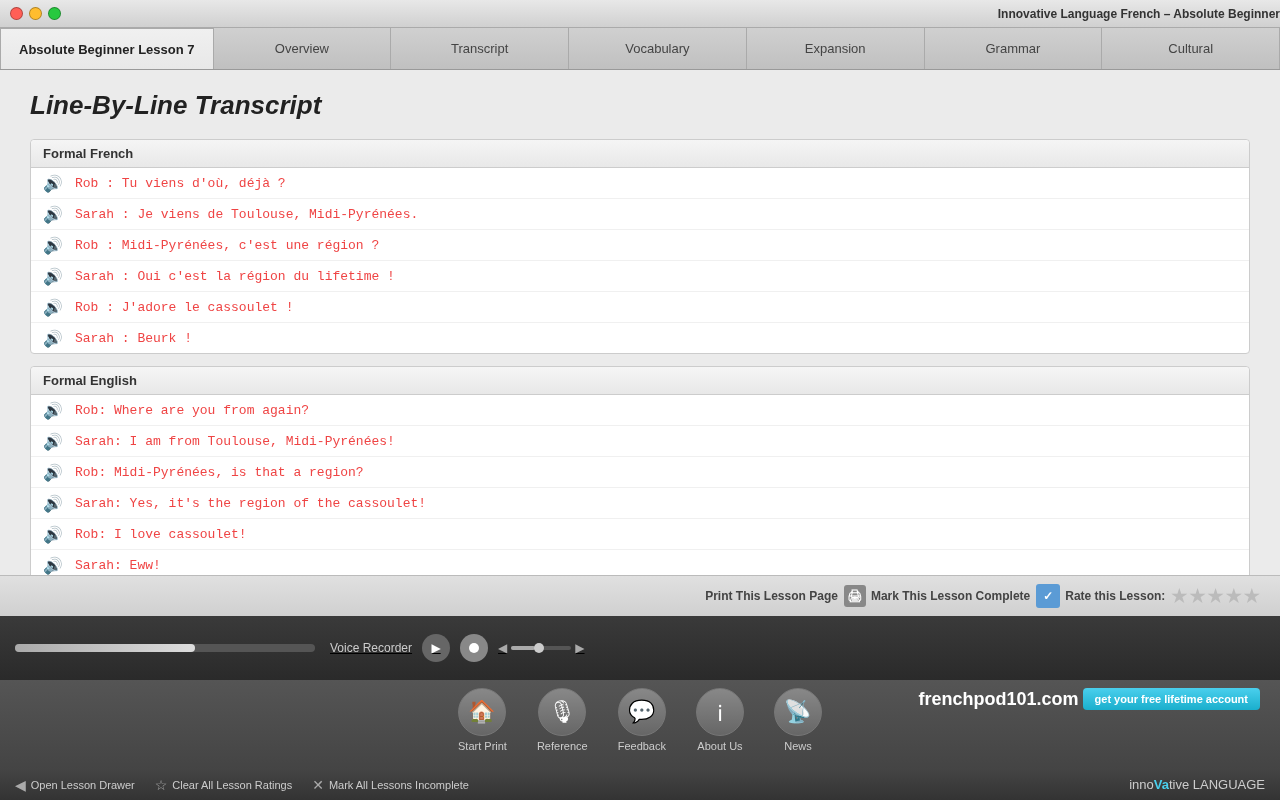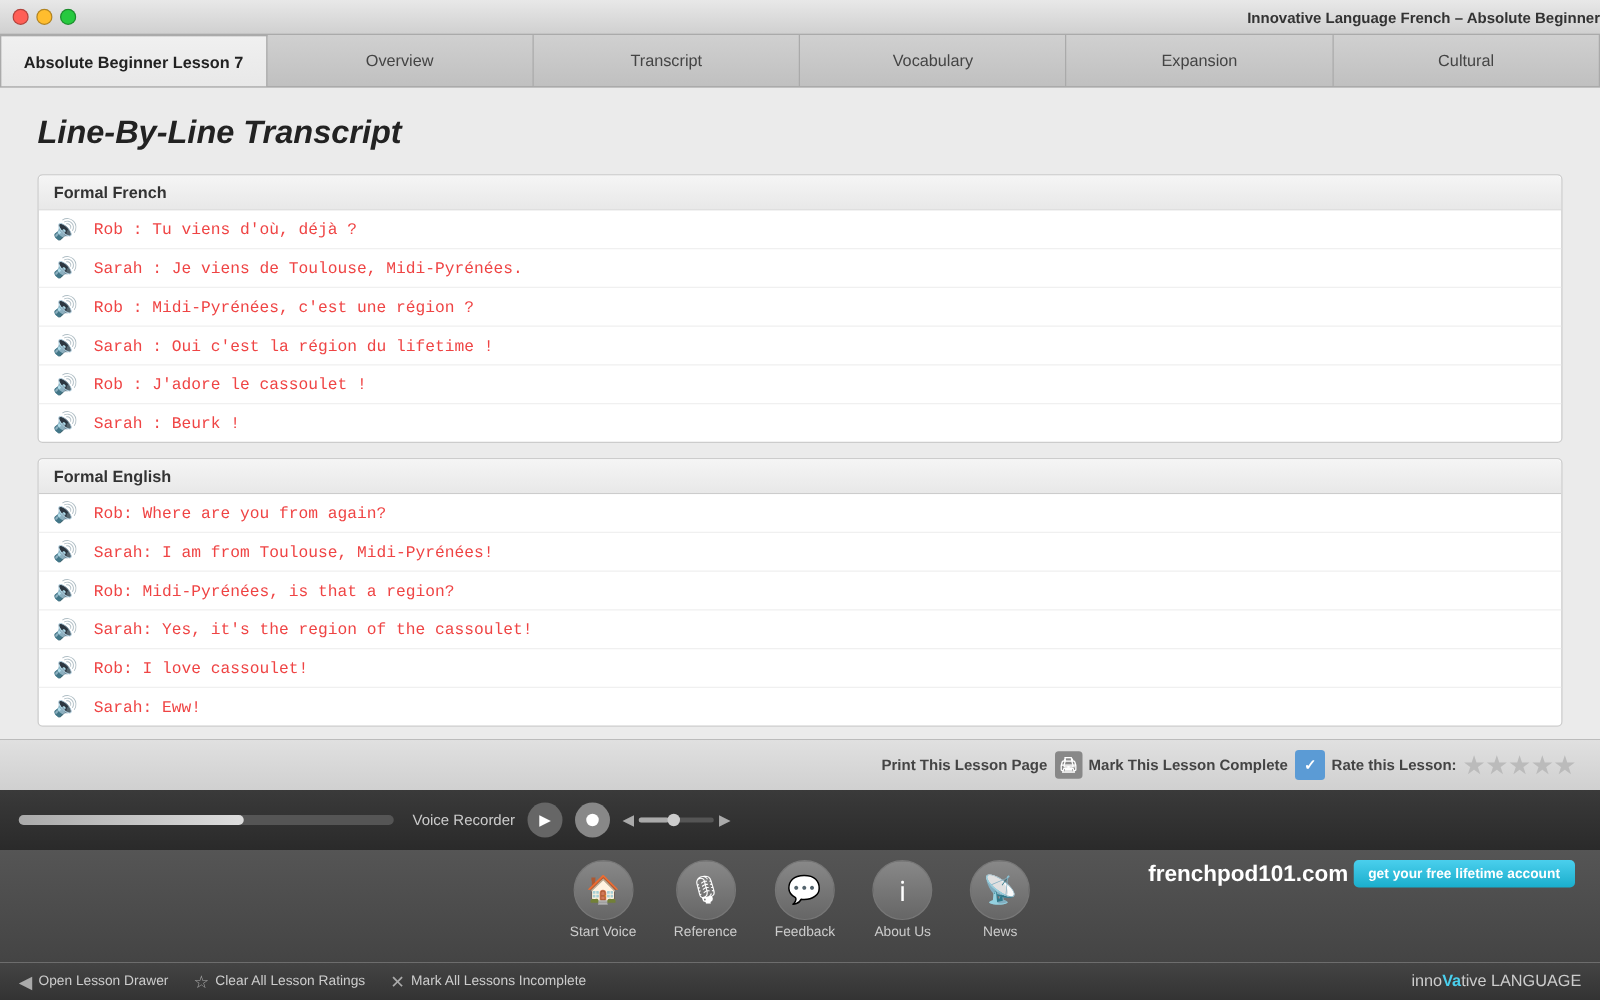--- a/index.html
+++ b/index.html
@@ -188,25 +188,26 @@
       gap: 2px;
     }
     .star {
       font-size: 18px;
       color: #bbb;
     }
 
     
     #audiobar {
       background: linear-gradient(to bottom, #3a3a3a, #2a2a2a);
-      height: 48px;
+      height: 64px;
       display: flex;
       align-items: center;
       padding: 0 15px;
       gap: 10px;
+      text-decoration: underline;
     }
     #progress-bar-container {
       flex: 0 0 300px;
       height: 8px;
       background: #555;
       border-radius: 4px;
       position: relative;
       cursor: pointer;
     }
     #progress-fill {
@@ -391,20 +392,21 @@
 </div>
 
 <div id="window">
 
   <div id="tabbar">
     <div class="tab-active">Absolute Beginner Lesson 7</div>
     <div class="tab">Overview</div>
     <div class="tab">Transcript</div>
     <div class="tab">Vocabulary</div>
     <div class="tab">Expansion</div>
+    <div class="tab">Grammar</div>
     <div class="tab">Cultural</div>
   </div>
 
   <div id="content">
     <div id="page-title-text">Line-By-Line Transcript</div>
 
     <div class="transcript-section">
       <div class="section-header">Formal French</div>
       <div class="transcript-line">
         <div class="speaker-icon">🔊</div>
@@ -498,21 +500,21 @@
         <div class="vol-thumb"></div>
       </div>
       <span>▶</span>
     </div>
   </div>
 
   <div id="bottomnav">
     <div class="nav-icons">
       <div class="nav-item">
         <div class="nav-icon-circle">🏠</div>
-        <span class="nav-icon-label">Start Voice</span>
+        <span class="nav-icon-label">Start Print</span>
       </div>
       <div class="nav-item">
         <div class="nav-icon-circle">🎙</div>
         <span class="nav-icon-label">Reference</span>
       </div>
       <div class="nav-item">
         <div class="nav-icon-circle">💬</div>
         <span class="nav-icon-label">Feedback</span>
       </div>
       <div class="nav-item">

